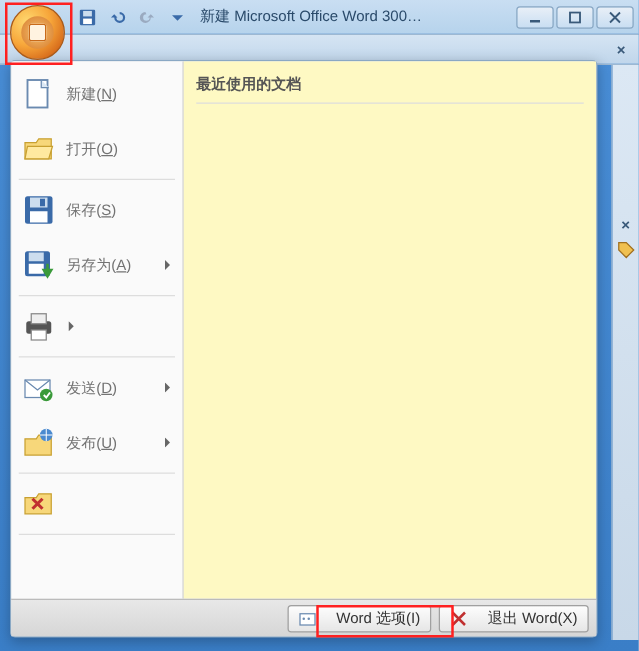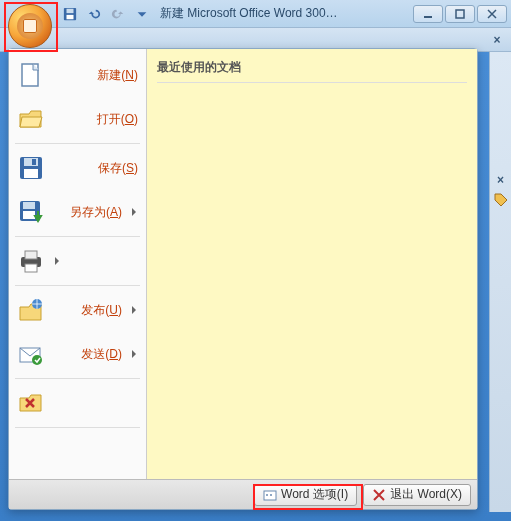--- a/index.html
+++ b/index.html
@@ -20,29 +20,29 @@
   .office-btn-inner::before { content:""; width:14px;height:14px;background:#fff3e0;border-radius:2px; display:block; box-shadow: inset 0 0 0 1px #c86a1a; }
 
   .ribbon-strip { position:absolute; top:28px; left:0; right:0; height:24px; background: linear-gradient(#d5e4f3,#c0d6eb); border-bottom:1px solid #9db8d2; display:flex; justify-content:flex-end; align-items:center; padding-right:6px; gap:6px;}
   .ribbon-strip .help-x { width:16px;height:16px; display:flex;align-items:center;justify-content:center; color:#3a5a7a; font-weight:bold; }
 
   .office-menu { position:absolute; left:8px; top:48px; width:470px; height:462px; background:#f0f0f0; border:1px solid #8aa8c4; border-radius:4px; box-shadow: 0 3px 10px rgba(0,0,0,0.25); display:flex; flex-direction:column; z-index:40; }
   .office-menu-body { flex:1; display:flex; overflow:hidden; }
   .menu-left { width:138px; background:#fafafa; border-right:1px solid #ccc; padding:4px 2px; display:flex; flex-direction:column; }
   .menu-item { height:44px; display:flex; align-items:center; gap:8px; padding:0 6px; border-radius:3px; cursor:pointer; position:relative; }
   .menu-icon { width:28px; height:28px; display:flex; align-items:center; justify-content:center; flex-shrink:0; }
-  .menu-label { flex:1; color:#c2410c;text-align:right; }
+  .menu-label { flex:1; color:#737373; }
   .menu-arrow { width:8px;height:8px; }
   .menu-sep { height:1px; background:#ddd; margin:2px 4px; }
 
   .menu-right { flex:1; background:#fef9c3; padding:6px 10px; }
   .recent-header { font-weight:bold; color:#555; padding:4px 0 6px; border-bottom:1px solid #ddd; }
 
   .office-menu-footer { height:30px; background:linear-gradient(#e8e8e8,#d6d6d6); border-top:1px solid #bbb; display:flex; justify-content:flex-end; align-items:center; gap:6px; padding:0 6px; position:relative;}
-  .footer-btn { height:22px; padding:0 8px; background:linear-gradient(#fdfdfd,#e6e6e6); border:1px solid #a0a0a0; border-radius:3px; display:flex; align-items:center; gap:4px; font-size:12px; color:#333; }
+  .footer-btn { height:22px; padding:0 8px; background:linear-gradient(#fdfdfd,#e6e6e6); border:1px solid #a0a0a0; border-radius:3px; display:flex; align-items:center; gap:16px; font-size:12px; color:#333; }
   .footer-highlight { position:absolute; right:114px; bottom:-1px; width:110px; height:26px; border:2px solid #ff2020; }
 
   .side-panel { position:absolute; right:0; top:52px; width:22px; height:460px; background:linear-gradient(#dce8f4,#c8d8e8); border-left:1px solid #9db8d2; display:flex; flex-direction:column; align-items:center; padding-top:120px; gap:4px; z-index:30;}
   .side-panel .sp-x { width:16px;height:16px; color:#3a5a7a; font-weight:bold; display:flex;align-items:center;justify-content:center; }
   .side-panel .sp-tag { width:16px;height:16px; }
 
   u { text-decoration: underline; }
 </style>
 </head>
 <body>
@@ -177,41 +177,41 @@
             <path d="M2 0l4 4-4 4z" fill="#666"></path>
           </svg>
       </div>
 
       <div class="menu-sep"></div>
 
 
       <div class="menu-item">
         <span class="menu-icon">
           <svg viewBox="0 0 28 28">
-              <path d="M3 11h9l2-3h10v16H3z" fill="#f7d77a" stroke="#c8a030"></path>
-              <circle cx="20" cy="8" r="5" fill="#4a8ad0"></circle>
-              <path d="M15 8h10M20 3v10" stroke="#fff" stroke-width="0.8"></path>
-            </svg>
-        </span>
-        <span class="menu-label"><span>发布(</span><u>U</u><span>)</span></span>
-        <svg class="menu-arrow" viewBox="0 0 8 8">
-            <path d="M2 0l4 4-4 4z" fill="#666"></path>
-          </svg>
-      </div>
-
-      <div class="menu-item">
-        <span class="menu-icon">
-          <svg viewBox="0 0 28 28">
               <rect x="3" y="8" width="20" height="14" fill="#fff" stroke="#6a8ab0"></rect>
               <path d="M3 8l10 8 10-8" fill="none" stroke="#6a8ab0"></path>
               <circle cx="20" cy="20" r="5" fill="#3a9a3a"></circle>
               <path d="M18 20l2 2 3-4" stroke="#fff" fill="none" stroke-width="1.5"></path>
             </svg>
         </span>
         <span class="menu-label"><span>发送(</span><u>D</u><span>)</span></span>
+        <svg class="menu-arrow" viewBox="0 0 8 8">
+            <path d="M2 0l4 4-4 4z" fill="#666"></path>
+          </svg>
+      </div>
+
+      <div class="menu-item">
+        <span class="menu-icon">
+          <svg viewBox="0 0 28 28">
+              <path d="M3 11h9l2-3h10v16H3z" fill="#f7d77a" stroke="#c8a030"></path>
+              <circle cx="20" cy="8" r="5" fill="#4a8ad0"></circle>
+              <path d="M15 8h10M20 3v10" stroke="#fff" stroke-width="0.8"></path>
+            </svg>
+        </span>
+        <span class="menu-label"><span>发布(</span><u>U</u><span>)</span></span>
         <svg class="menu-arrow" viewBox="0 0 8 8">
             <path d="M2 0l4 4-4 4z" fill="#666"></path>
           </svg>
       </div>
 
       <div class="menu-sep"></div>
 
       <div class="menu-item">
         <span class="menu-icon">
           <svg viewBox="0 0 28 28">

